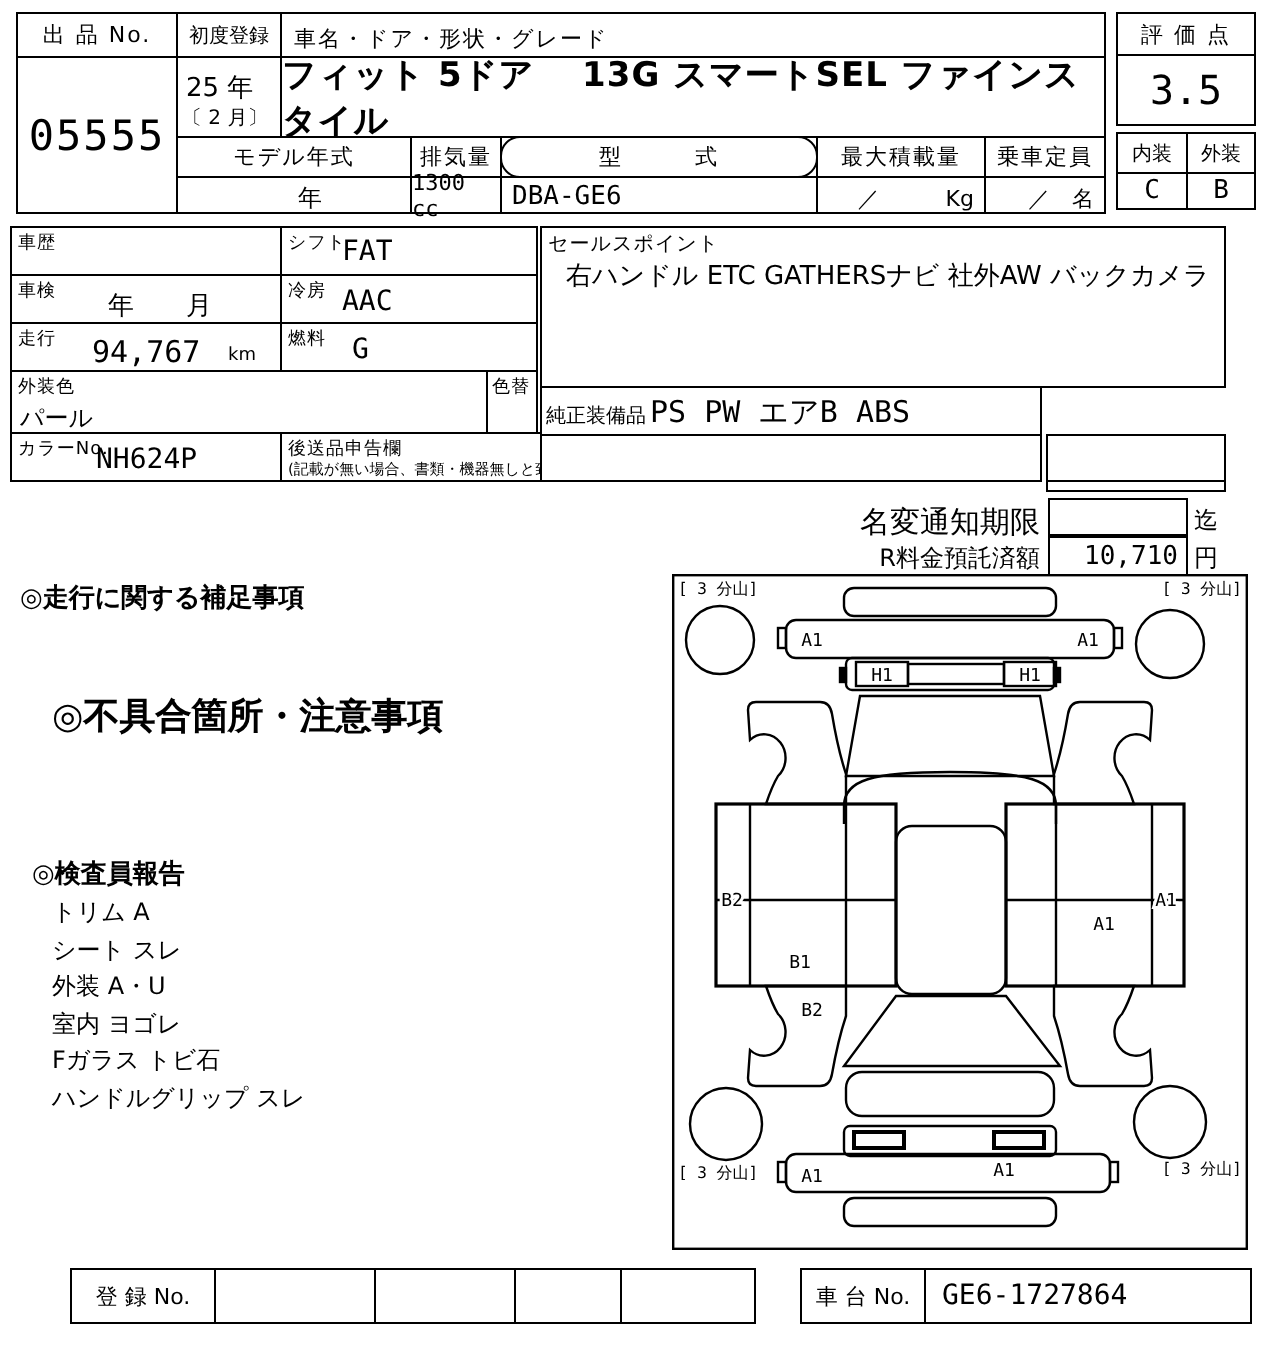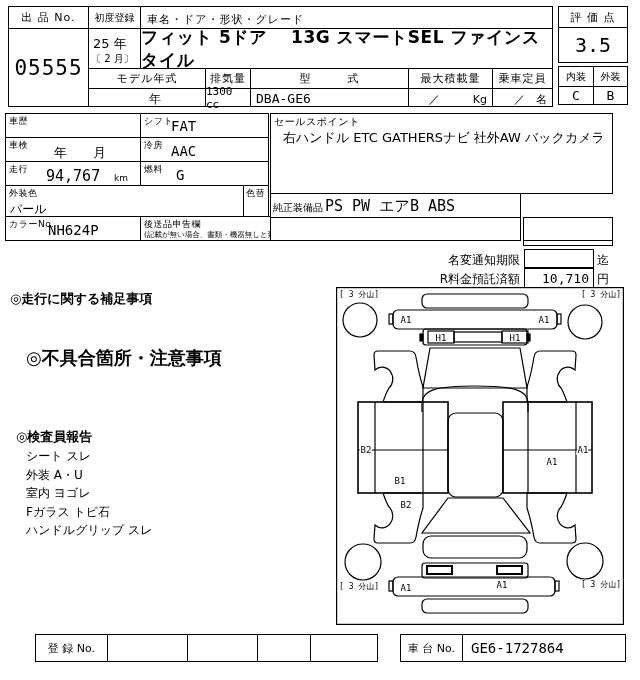--- a/index.html
+++ b/index.html
@@ -30,21 +30,21 @@
 <div class="cell ctr" style="left:140px;top:28px;width:413px;height:41px;font-size:17px;font-weight:bold;letter-spacing:0.5px;">フィット 5ドア　 13G スマートSEL ファインスタイル</div>
 
 <div class="cell ctr hdr" style="left:88px;top:68px;width:118px;height:21px;">モデル年式</div>
 <div class="cell" style="left:88px;top:88px;width:118px;height:19px;">
   <span class="txt" style="right:44px;top:2px;font-size:12px;">年</span>
 </div>
 
 <div class="cell ctr hdr" style="left:205px;top:68px;width:46px;height:21px;">排気量</div>
 <div class="cell ctr mono" style="left:205px;top:88px;width:46px;height:19px;font-size:11px;">1300 cc</div>
 
-<div class="cell ctr hdr" style="left:250px;top:68px;width:159px;height:21px;">型　　　式</div>
+<div class="cell ctr hdr" style="left:250px;top:68px;width:159px;height:21px;border-radius:10px;">型　　　式</div>
 <div class="cell mono" style="left:250px;top:88px;width:159px;height:19px;">
   <span class="txt" style="left:5px;top:2px;font-size:13px;">DBA-GE6</span>
 </div>
 
 <div class="cell ctr hdr" style="left:408px;top:68px;width:85px;height:21px;">最大積載量</div>
 <div class="cell" style="left:408px;top:88px;width:85px;height:19px;">
   <span class="txt" style="right:5px;top:3px;font-size:11px;">／　　　Kg</span>
 </div>
 
 <div class="cell ctr hdr" style="left:492px;top:68px;width:61px;height:21px;">乗車定員</div>
@@ -104,34 +104,35 @@
   <span class="txt" style="left:12px;top:15px;font-size:13px;">右ハンドル ETC GATHERSナビ  社外AW バックカメラ</span>
 </div>
 <div class="cell" style="left:270px;top:193px;width:251px;height:25px;">
   <span class="txt" style="left:2px;top:7px;font-size:10px;">純正装備品</span>
   <span class="txt mono" style="left:54px;top:3px;font-size:15px;">PS PW エアB ABS</span>
 </div>
 <div class="cell" style="left:270px;top:217px;width:251px;height:24px;"></div>
 <div class="cell ctr" style="left:523px;top:193px;width:90px;height:25px;font-size:13px;margin-top:28px;">右ハンドル</div>
 <div class="cell" style="left:523px;top:217px;width:90px;height:24px;"></div>
 
-<div class="txt" style="left:395px;top:252px;width:125px;text-align:right;font-size:12px;">名変通知期限</div>
+<div class="txt" style="left:395px;top:252px;width:125px;text-align:right;font-size:15px;">名変通知期限</div>
 <div class="cell" style="left:524px;top:249px;width:70px;height:19px;"></div>
 <div class="txt" style="left:597px;top:252px;font-size:12px;">迄</div>
 <div class="txt" style="left:395px;top:271px;width:125px;text-align:right;font-size:12px;">R料金預託済額</div>
 <div class="cell" style="left:524px;top:268px;width:70px;height:20px;">
   <span class="txt mono" style="right:4px;top:2px;font-size:13px;">10,710</span>
 </div>
 <div class="txt" style="left:597px;top:271px;font-size:12px;">円</div>
 
 <div class="txt" style="left:10px;top:290px;font-size:13px;font-weight:bold;">◎走行に関する補足事項</div>
 <div class="txt" style="left:10px;top:346px;font-size:18px;font-weight:bold;margin-left:16px;">◎不具合箇所・注意事項</div>
 <div class="txt" style="left:16px;top:428px;font-size:13px;font-weight:bold;">◎検査員報告</div>
 
 <div class="txt" style="left:26px;top:447px;font-size:12px;line-height:18.5px;">
+  <div>トリム A</div>
   <div>シート スレ</div>
   <div>外装 A・U</div>
   <div>室内 ヨゴレ</div>
   <div>Fガラス トビ石</div>
   <div>ハンドルグリップ スレ</div>
 </div>
 
 <div style="position:absolute;left:336px;top:287px;width:288px;height:338px;">
 <svg width="288" height="338" viewBox="0 0 288 338" xmlns="http://www.w3.org/2000/svg">
   <g fill="none" stroke="#000" stroke-width="1.2">

